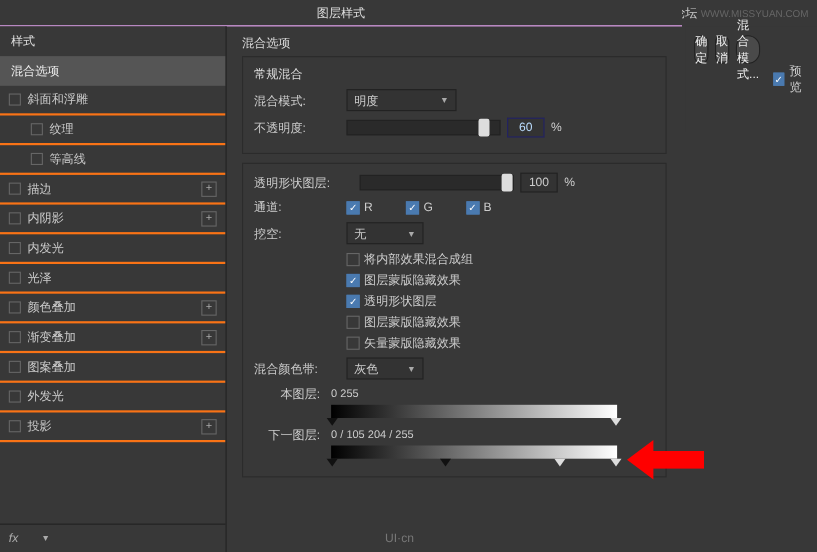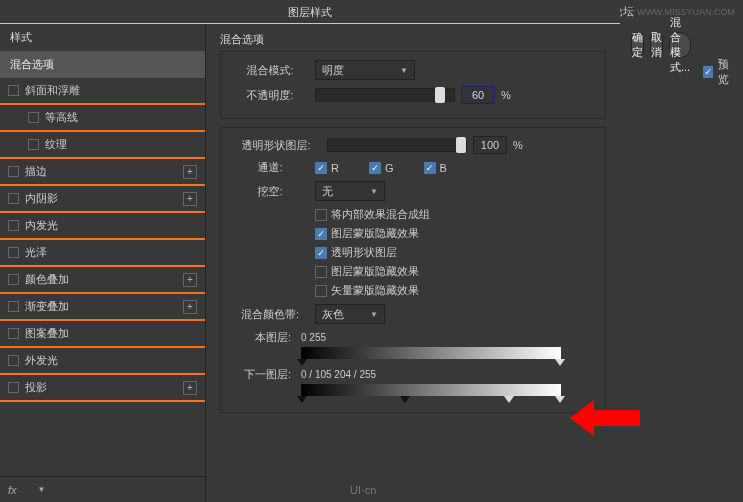--- a/index.html
+++ b/index.html
@@ -18,21 +18,21 @@
 .plus{margin-left:auto;width:14px;height:14px;border:1px solid #666;display:flex;align-items:center;justify-content:center;font-size:10px;color:#aaa}
 .indent{padding-left:28px}
 .side-foot{height:26px;border-top:1px solid #222;display:flex;align-items:center;padding:0 8px;gap:21px}
 .fx{font-style:italic;color:#aaa}
 .arr{color:#aaa;font-size:8px}
 .content{flex:1;padding:8px 14px;overflow:auto}
 .sec-title{color:#ddd;margin-bottom:4px}
 .group{border:1px solid #2b2b2b;padding:8px 10px;margin-bottom:8px}
 .grp-title{color:#ddd;margin-bottom:6px}
 .row{display:flex;align-items:center;margin-bottom:6px;gap:6px}
-.lbl{width:78px;text-align:center;color:#ccc}
+.lbl{width:78px;text-align:left;color:#ccc}
 .sel{background:#333;border:1px solid #222;height:20px;padding:0 6px;min-width:70px;display:flex;align-items:center;justify-content:space-between;gap:8px}
 .caret{font-size:8px;color:#aaa}
 .slider{height:14px;background:#2a2a2a;flex:1;position:relative;border:1px solid #222;max-width:140px}
 .knob{position:absolute;top:-2px;width:10px;height:16px;background:#ddd;border-radius:2px}
 .numbox{width:34px;height:18px;background:#333;border:1px solid #226;text-align:center;line-height:16px;color:#bdf}
 .numbox.plain{border:1px solid #222;color:#ccc}
 .pct{color:#ccc}
 .chrow{display:flex;align-items:center;gap:4px}
 .chk{width:12px;height:12px;border:1px solid #666;display:flex;align-items:center;justify-content:center;font-size:9px}
 .chk.on{background:#4a7ab0;border-color:#4a7ab0;color:#fff}
@@ -67,25 +67,25 @@
       <div class="side-top">
         <div class="side-hdr">样式</div>
         <div class="side-sel">混合选项</div>
         <div id="side-items">
             <div class="side-row">
               <div class="cb"></div>
               <span>斜面和浮雕</span>
             </div>
             <div class="side-row indent">
               <div class="cb"></div>
+              <span>纹理</span>
+            </div>
+            <div class="side-row indent">
+              <div class="cb"></div>
               <span>等高线</span>
-            </div>
-            <div class="side-row indent">
-              <div class="cb"></div>
-              <span>纹理</span>
             </div>
             <div class="side-row">
               <div class="cb"></div>
               <span>描边</span>
               <div class="plus">+</div>
             </div>
             <div class="side-row">
               <div class="cb"></div>
               <span>内阴影</span>
               <div class="plus">+</div>
@@ -126,20 +126,21 @@
       <div class="side-foot">
         <span class="fx">fx</span>
         <span class="arr">▼</span>
       </div>
     </div>
 
     <div class="content">
       <div class="sec-title">混合选项</div>
 
       <div class="group">
+        <div class="grp-title">常规混合</div>
         <div class="row">
           <div class="lbl">混合模式:</div>
           <div class="sel" style="min-width:100px">
               <span>明度</span>
               <span class="caret">▼</span>
             </div>
         </div>
         <div class="row">
           <div class="lbl">不透明度:</div>
           <div class="slider">

